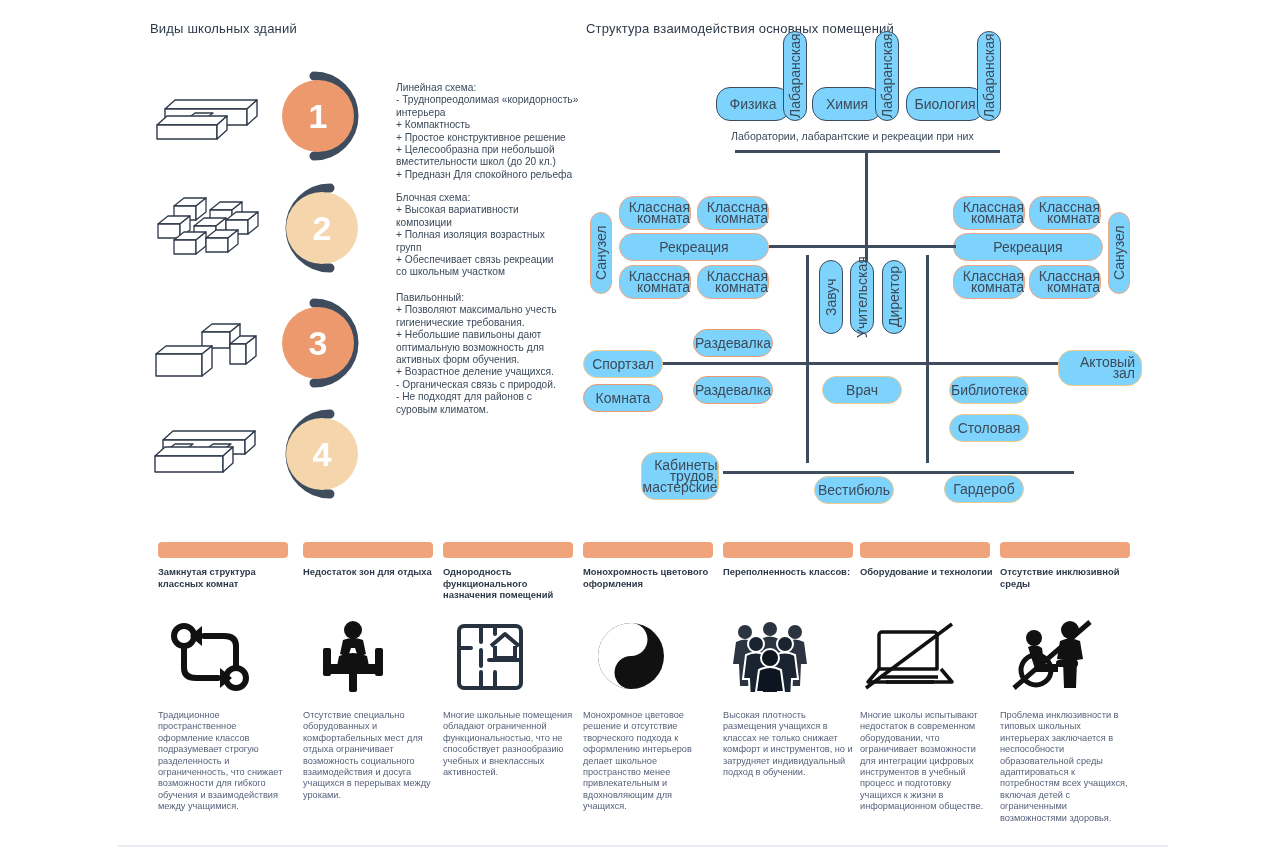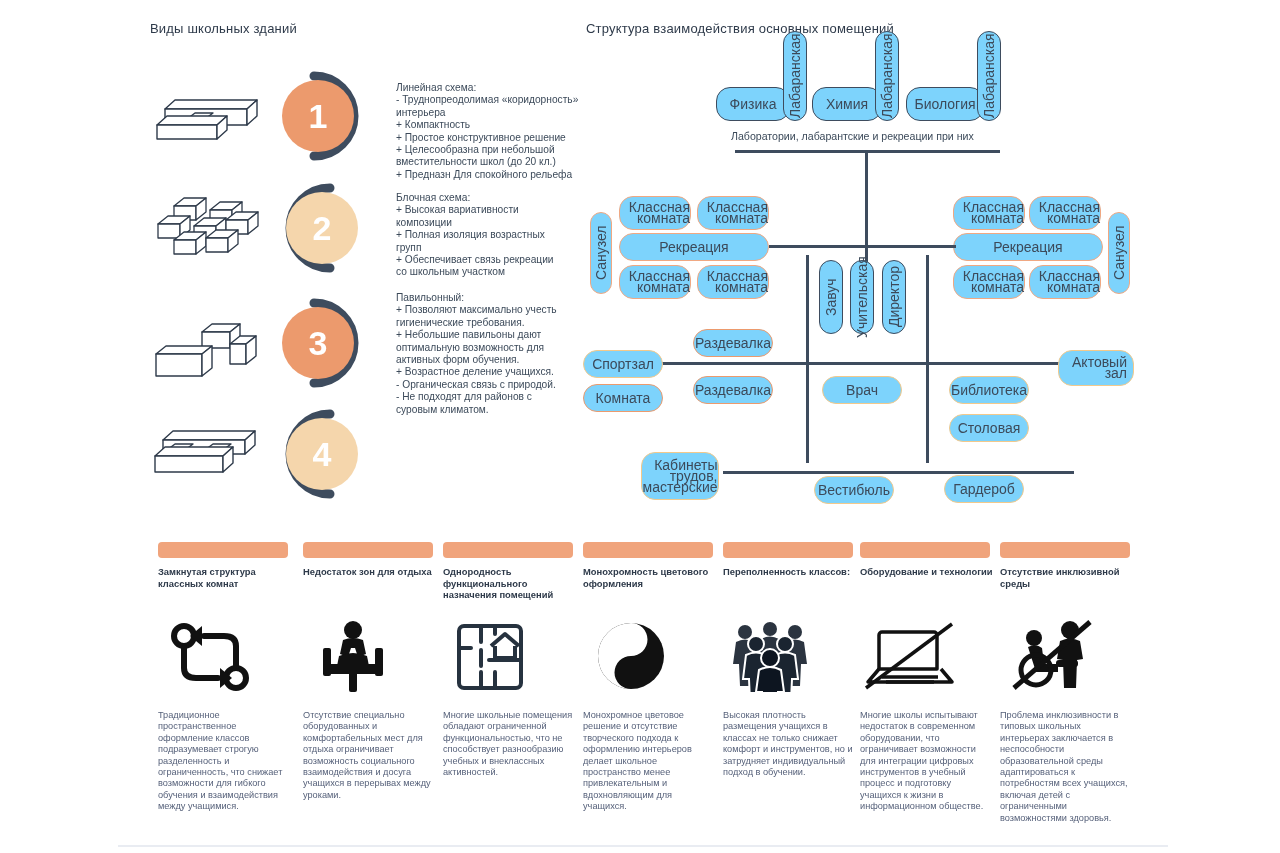--- a/index.html
+++ b/index.html
@@ -246,21 +246,21 @@
   <div class="node strong" style="left:693px;top:329px;width:80px;height:28px;">Раздевалка</div>
   <div class="node yellow" style="left:583px;top:350px;width:80px;height:28px;">Спортзал</div>
   <div class="node strong" style="left:583px;top:384px;width:80px;height:28px;">Комната</div>
   <div class="node strong" style="left:693px;top:376px;width:80px;height:28px;">Раздевалка</div>
 
   <div class="node yellow" style="left:822px;top:376px;width:80px;height:28px;">Врач</div>
 
   <div class="node yellow" style="left:949px;top:376px;width:80px;height:28px;">Библиотека</div>
   <div class="node yellow" style="left:949px;top:414px;width:80px;height:28px;">Столовая</div>
 
-  <div class="node yellow" style="left:1058px;top:350px;width:76px;height:36px;padding:0 6px;">Актовый зал</div>
+  <div class="node yellow" style="left:1058px;top:350px;width:84px;height:36px;padding:0 6px;">Актовый зал</div>
 
   <div class="line" style="left:723px;top:471px;width:351px;height:3px;"></div>
   <div class="node yellow" style="left:641px;top:452px;width:78px;height:48px;padding:0 5px;">Кабинеты трудов, мастерские</div>
   <div class="node yellow" style="left:814px;top:476px;width:80px;height:28px;">Вестибюль</div>
   <div class="node yellow" style="left:944px;top:475px;width:80px;height:28px;">Гардероб</div>
 
   <div class="issue" style="left:158px;top:542px;">
     <div class="issue-bar"></div>
     <div class="issue-title">Замкнутая структура классных комнат</div>
     <div class="issue-icon">

